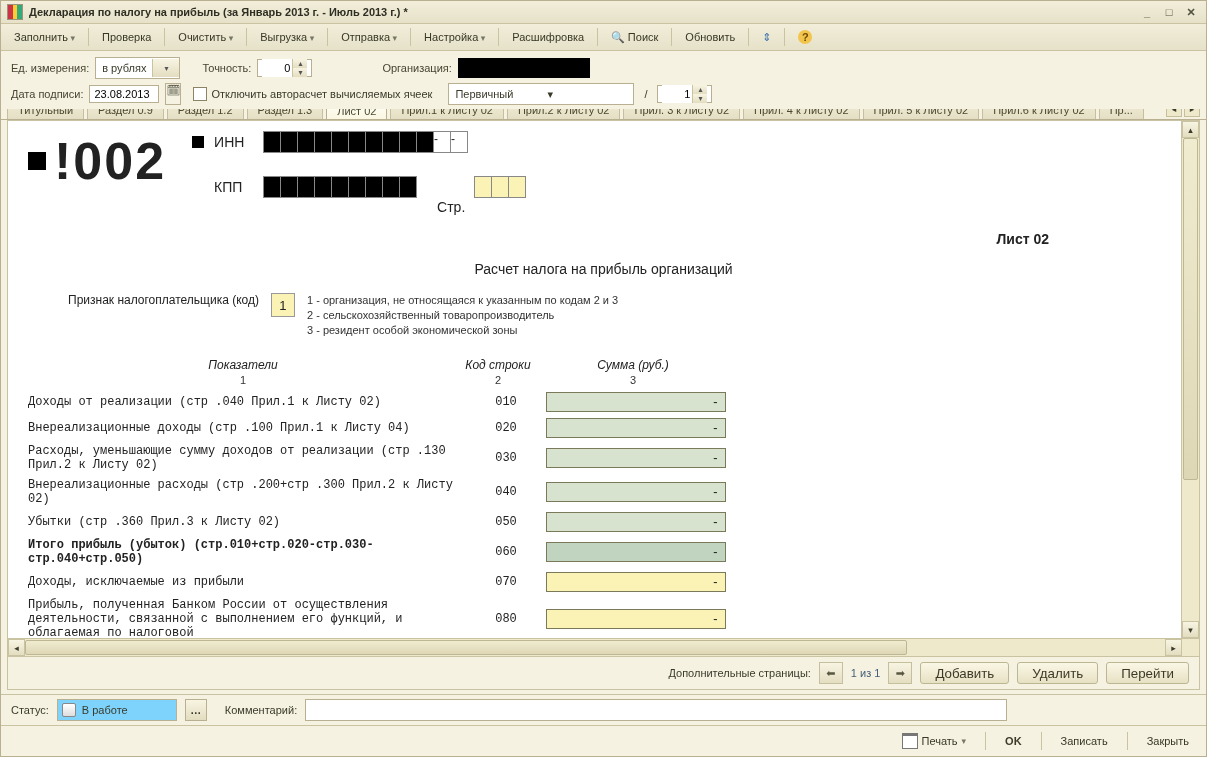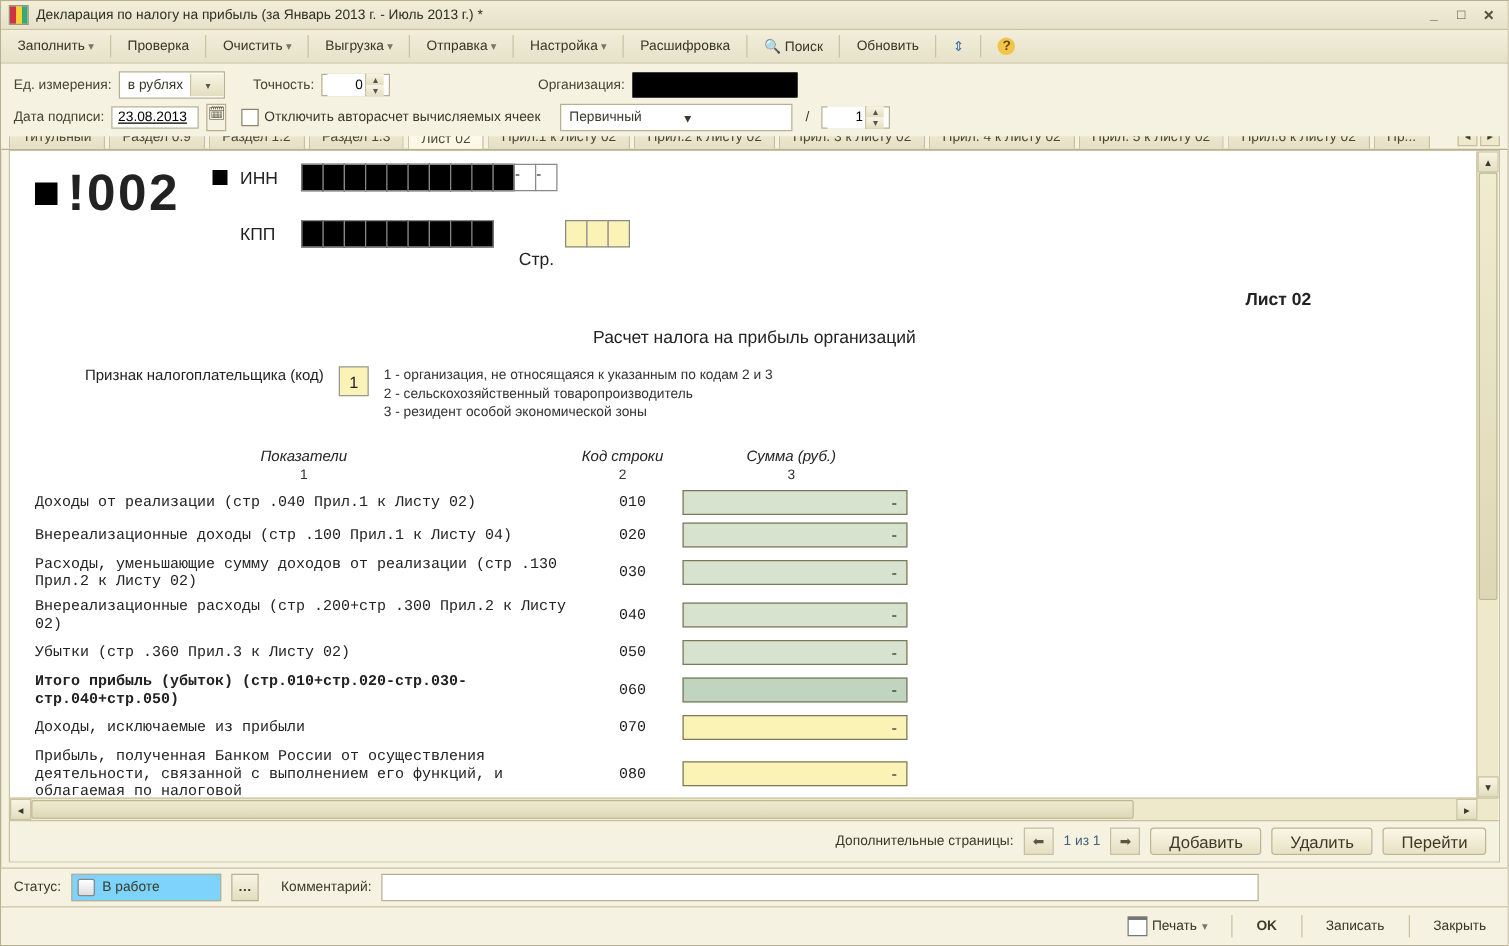--- a/index.html
+++ b/index.html
@@ -29,21 +29,21 @@
     border-bottom: 1px solid #c9c3a2;
     height: 22px;
   }
   .titlebar .app-icon {
     width: 14px; height: 14px;
     border: 1px solid #9a947a;
     margin-right: 6px;
     background:
       linear-gradient(to right,#c34 33%,#fc3 33% 66%,#3a7 66%);
   }
-  .title-text { flex: 1; font-weight: normal; color:#2e2e22; }
+  .title-text { flex: 1; font-weight: bold; color:#2e2e22; }
   .winbtn {
     width: 18px; height: 18px;
     display: inline-flex; align-items: center; justify-content: center;
     font-weight: bold;
     margin-left: 4px;
     color:#55533f;
     cursor: pointer;
   }
   
   .toolbar {
@@ -83,21 +83,21 @@
   .select span { padding:0 6px; }
   .select .caret, .spin .spbtn {
     width:14px; height:18px; background:linear-gradient(#f7f4e2,#e3ddc0);
     border-left:1px solid #c9c3a2; display:flex; align-items:center; justify-content:center;
     font-size:8px; color:#555; cursor:pointer;
   }
   .spin { display:flex; align-items:center; }
   .spin input { border:none; width:26px; text-align:right; font:inherit; height:16px; }
   .spin .col { display:flex; flex-direction:column; }
   .spin .spbtn { height:9px; }
-  .dateinp { width:70px;text-decoration:underline; }
+  .dateinp { width:70px; }
   .orgbox {
     background:#000; height:18px; width:130px; border:1px solid #000;
   }
   .chk { display:flex; align-items:center; gap:4px; }
   .chk .box { width:12px; height:12px; border:1px solid #8a8567; background:#fff; }
   .firstsel { display:flex; align-items:center; border:1px solid #b8b091; height:20px; background:#fff; }
   .firstsel span { padding:0 6px; min-width:80px; }
   
   .tabstrip {
     display:flex; align-items:flex-end; padding:0 6px; height:26px;
@@ -126,21 +126,21 @@
     flex:1; position:relative; background:#fff; border:1px solid #c9c3a2;
     margin:0 6px 4px 6px; display:flex; flex-direction:column;
   }
   .content-body {
     flex:1; overflow:hidden; position:relative; background:#fff;
   }
   .doc { padding:10px 20px 10px 20px; font-size:12px; color:#222; }
   .topbar { display:flex; align-items:flex-start; gap:16px; }
   .bigcode { display:flex; align-items:center; gap:8px; }
   .black-sq { width:18px; height:18px; background:#000; }
-  .bignum { font-size:41px; font-weight:bold; letter-spacing:2px; }
+  .bignum { font-size:52px; font-weight:bold; letter-spacing:2px; }
   .idblock { display:flex; flex-direction:column; gap:6px; margin-left:10px; }
   .idrow { display:flex; align-items:center; gap:10px; }
   .idlabel { width:40px; font-size:14px; font-weight:normal; }
   .cells { display:flex; }
   .cell {
     width:16px; height:20px; border:1px solid #888; margin-left:-1px;
     background:#000;
   }
   .cell.empty { background:#fff; }
   .cell.yellow { background:#fbf3b6; }
@@ -300,21 +300,21 @@
         <span class="caret">▾</span>
       </div>
       <label style="margin-left:16px;">Точность:</label>
       <div class="spin">
         <input value="0" style="">
         <div class="col">
           <span class="spbtn">▴</span>
           <span class="spbtn">▾</span>
         </div>
       </div>
-      <label style="margin-left:112px;">Организация:</label>
+      <label style="margin-left:64px;">Организация:</label>
       <div class="orgbox"></div>
     </div>
     <div class="param-row">
       <label>Дата подписи:</label>
       <input class="dateinp" value="23.08.2013" style="">
       <span class="spbtn" style="height:20px;border:1px solid #b8b091;">🗓</span>
       <div class="chk" style="margin-left:6px;">
         <span class="box"></span>
         <span>Отключить авторасчет вычисляемых ячеек</span>
       </div>

